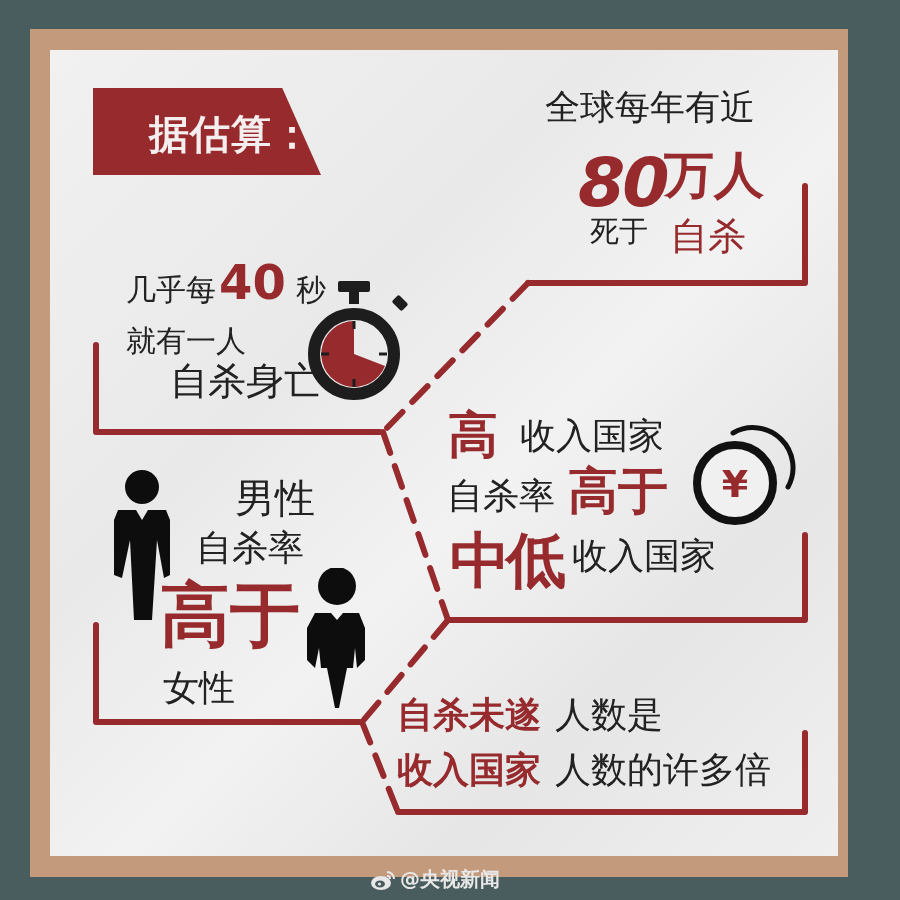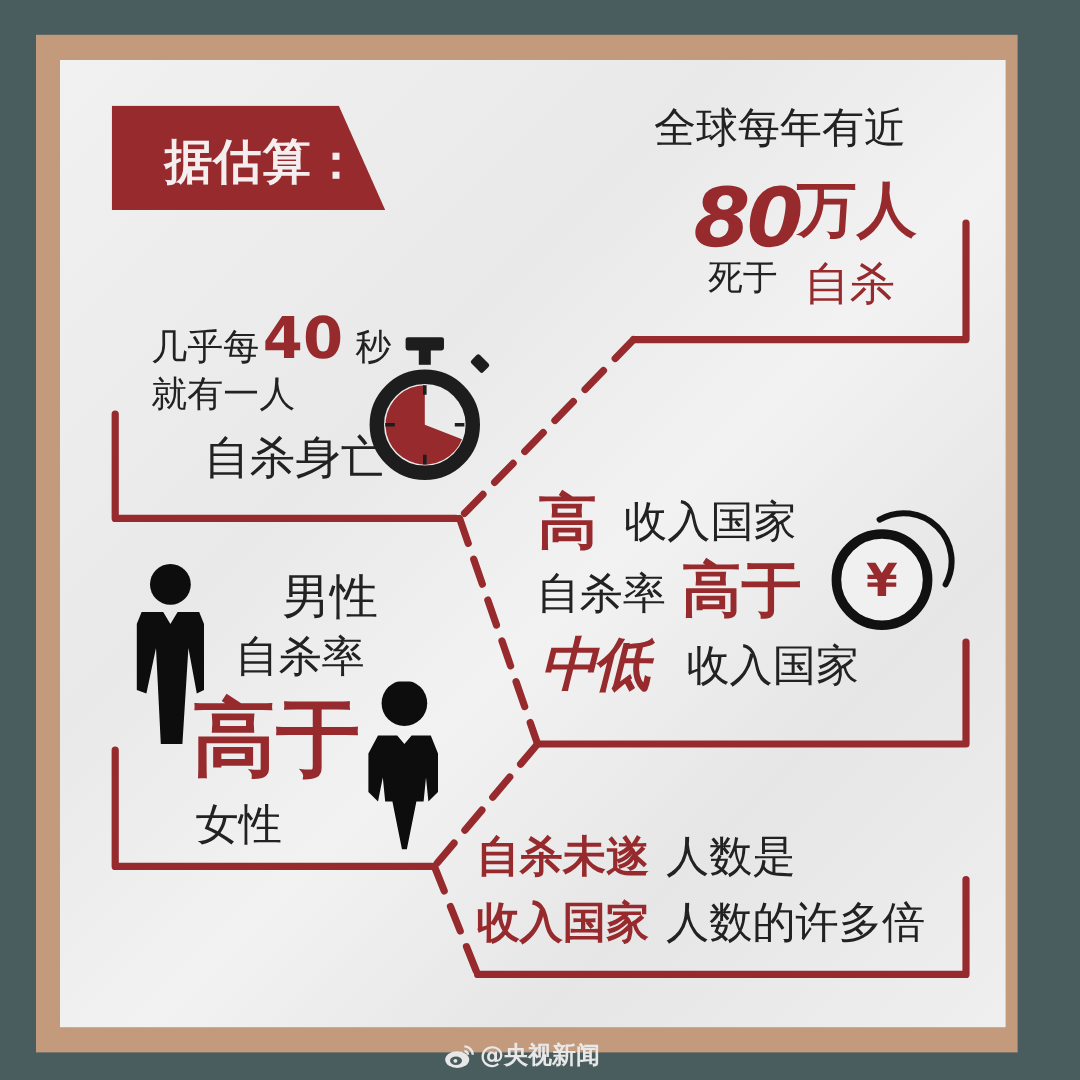--- a/index.html
+++ b/index.html
@@ -4,21 +4,21 @@
 <style>
   html, body { margin:0; padding:0; }
   body { width:900px; height:900px; background:#4a5d5e; position:relative; overflow:hidden;
          font-family:"DejaVu Sans","Liberation Sans",sans-serif; }
   .frame { position:absolute; left:30px; top:29px; width:818px; height:848px; background:#c49a7d; }
   .paper { position:absolute; left:50px; top:50px; width:788px; height:806px;
            background:linear-gradient(135deg,#f1f1f2 0%,#e9e9ea 35%,#f2f2f3 55%,#e6e6e7 75%,#efeff0 100%); }
   .abs { position:absolute; }
   .banner { position:absolute; left:93px; top:88px; width:228px; height:87px; background:#962a2d;
             clip-path:polygon(0 0,83% 0,100% 100%,0 100%); }
-  .banner-text { position:absolute; left:137px; top:107px; color:#f4eeee; font-size:40px; font-weight:bold;
+  .banner-text { position:absolute; left:149px; top:107px; color:#f4eeee; font-size:40px; font-weight:bold;
                  font-family:"DejaVu Serif","Liberation Serif",serif; letter-spacing:1px; }
   .dark { color:#222; }
   .red { color:#962a2d; }
   .t { position:absolute; white-space:nowrap; line-height:1; }
   svg.overlay { position:absolute; left:0; top:0; }
   .watermark { position:absolute; left:370px; top:866px; color:#e8e8e8; font-size:20px; display:flex; align-items:center; gap:4px;font-weight:bold; }
   .wb-icon { display:inline-block; width:26px; height:22px; }
 </style>
 </head>
 <body>
@@ -53,41 +53,41 @@
 
 <div class="t dark" style="left:545px;top:90px;font-size:35px;">全球每年有近</div>
 <div class="t red" style="left:578px;top:149px;font-size:68px;font-weight:bold;letter-spacing:-3px;font-style:italic;">80</div>
 <div class="t red" style="left:664px;top:150px;font-size:50px;font-weight:bold;">万人</div>
 <div class="t dark" style="left:590px;top:217px;font-size:29px;">死于</div>
 <div class="t red" style="left:670px;top:217px;font-size:38px;">自杀</div>
 
 <div class="t dark" style="left:126px;top:275px;font-size:30px;">几乎每</div>
 <div class="t red" style="left:219px;top:258px;font-size:48px;font-weight:bold;">40</div>
 <div class="t dark" style="left:296px;top:275px;font-size:30px;">秒</div>
-<div class="t dark" style="left:126px;top:314px;font-size:30px;">就有一人</div>
+<div class="t dark" style="left:126px;top:326px;font-size:30px;">就有一人</div>
 <div class="t dark" style="left:126px;top:362px;font-size:38px;margin-left:44px;">自杀身亡</div>
 
 <svg class="abs" style="left:305px;top:278px;" width="115" height="125" viewBox="0 0 115 125">
   <rect x="33" y="3" width="32" height="11" rx="2" fill="#1d1d1d"></rect>
   <rect x="44" y="12" width="10" height="14" fill="#1d1d1d"></rect>
   <rect x="88" y="20" width="14" height="10" rx="2" fill="#1d1d1d" transform="rotate(45 95 25)"></rect>
   <circle cx="49" cy="76" r="40" fill="none" stroke="#1d1d1d" stroke-width="12"></circle>
   <path d="M49,76 L49,43 A33,33 0 0 1 76,95 Z" fill="none"></path>
   <path d="M49,76 L49,43 A33,33 0 1 1 18,88 Z" fill="#962a2d" transform="scale(-1,1) translate(-98,0)"></path>
   <line x1="49" y1="43" x2="49" y2="51" stroke="#1d1d1d" stroke-width="3"></line>
   <line x1="49" y1="101" x2="49" y2="109" stroke="#1d1d1d" stroke-width="3"></line>
   <line x1="16" y1="76" x2="24" y2="76" stroke="#1d1d1d" stroke-width="3"></line>
   <line x1="74" y1="76" x2="82" y2="76" stroke="#1d1d1d" stroke-width="3"></line>
 </svg>
 
 <div class="t red" style="left:448px;top:410px;font-size:50px;font-weight:bold;">高</div>
 <div class="t dark" style="left:520px;top:418px;font-size:36px;">收入国家</div>
 <div class="t dark" style="left:447px;top:478px;font-size:36px;">自杀率</div>
 <div class="t red" style="left:568px;top:466px;font-size:50px;font-weight:bold;">高于</div>
-<div class="t red" style="left:450px;top:530px;font-size:48px;font-weight:bold;letter-spacing:-4px;font-style:italic;">中低</div>
+<div class="t red" style="left:450px;top:530px;font-size:60px;font-weight:bold;letter-spacing:-4px;">中低</div>
 <div class="t dark" style="left:572px;top:538px;font-size:36px;">收入国家</div>
 
 <svg class="abs" style="left:683px;top:425px;" width="120" height="100" viewBox="0 0 120 100">
   <path d="M50,8 A40,40 0 0 1 105,62" fill="none" stroke="#111" stroke-width="5" stroke-linecap="round"></path>
   <circle cx="52" cy="58" r="38" fill="#f0f0f0" stroke="#111" stroke-width="8"></circle>
   <text x="52" y="72" text-anchor="middle" font-size="38" font-weight="bold" fill="#962a2d" font-family="DejaVu Sans, sans-serif">¥</text>
 </svg>
 
 <div class="t dark" style="left:235px;top:478px;font-size:40px;">男性</div>
 <div class="t dark" style="left:196px;top:530px;font-size:36px;">自杀率</div>

